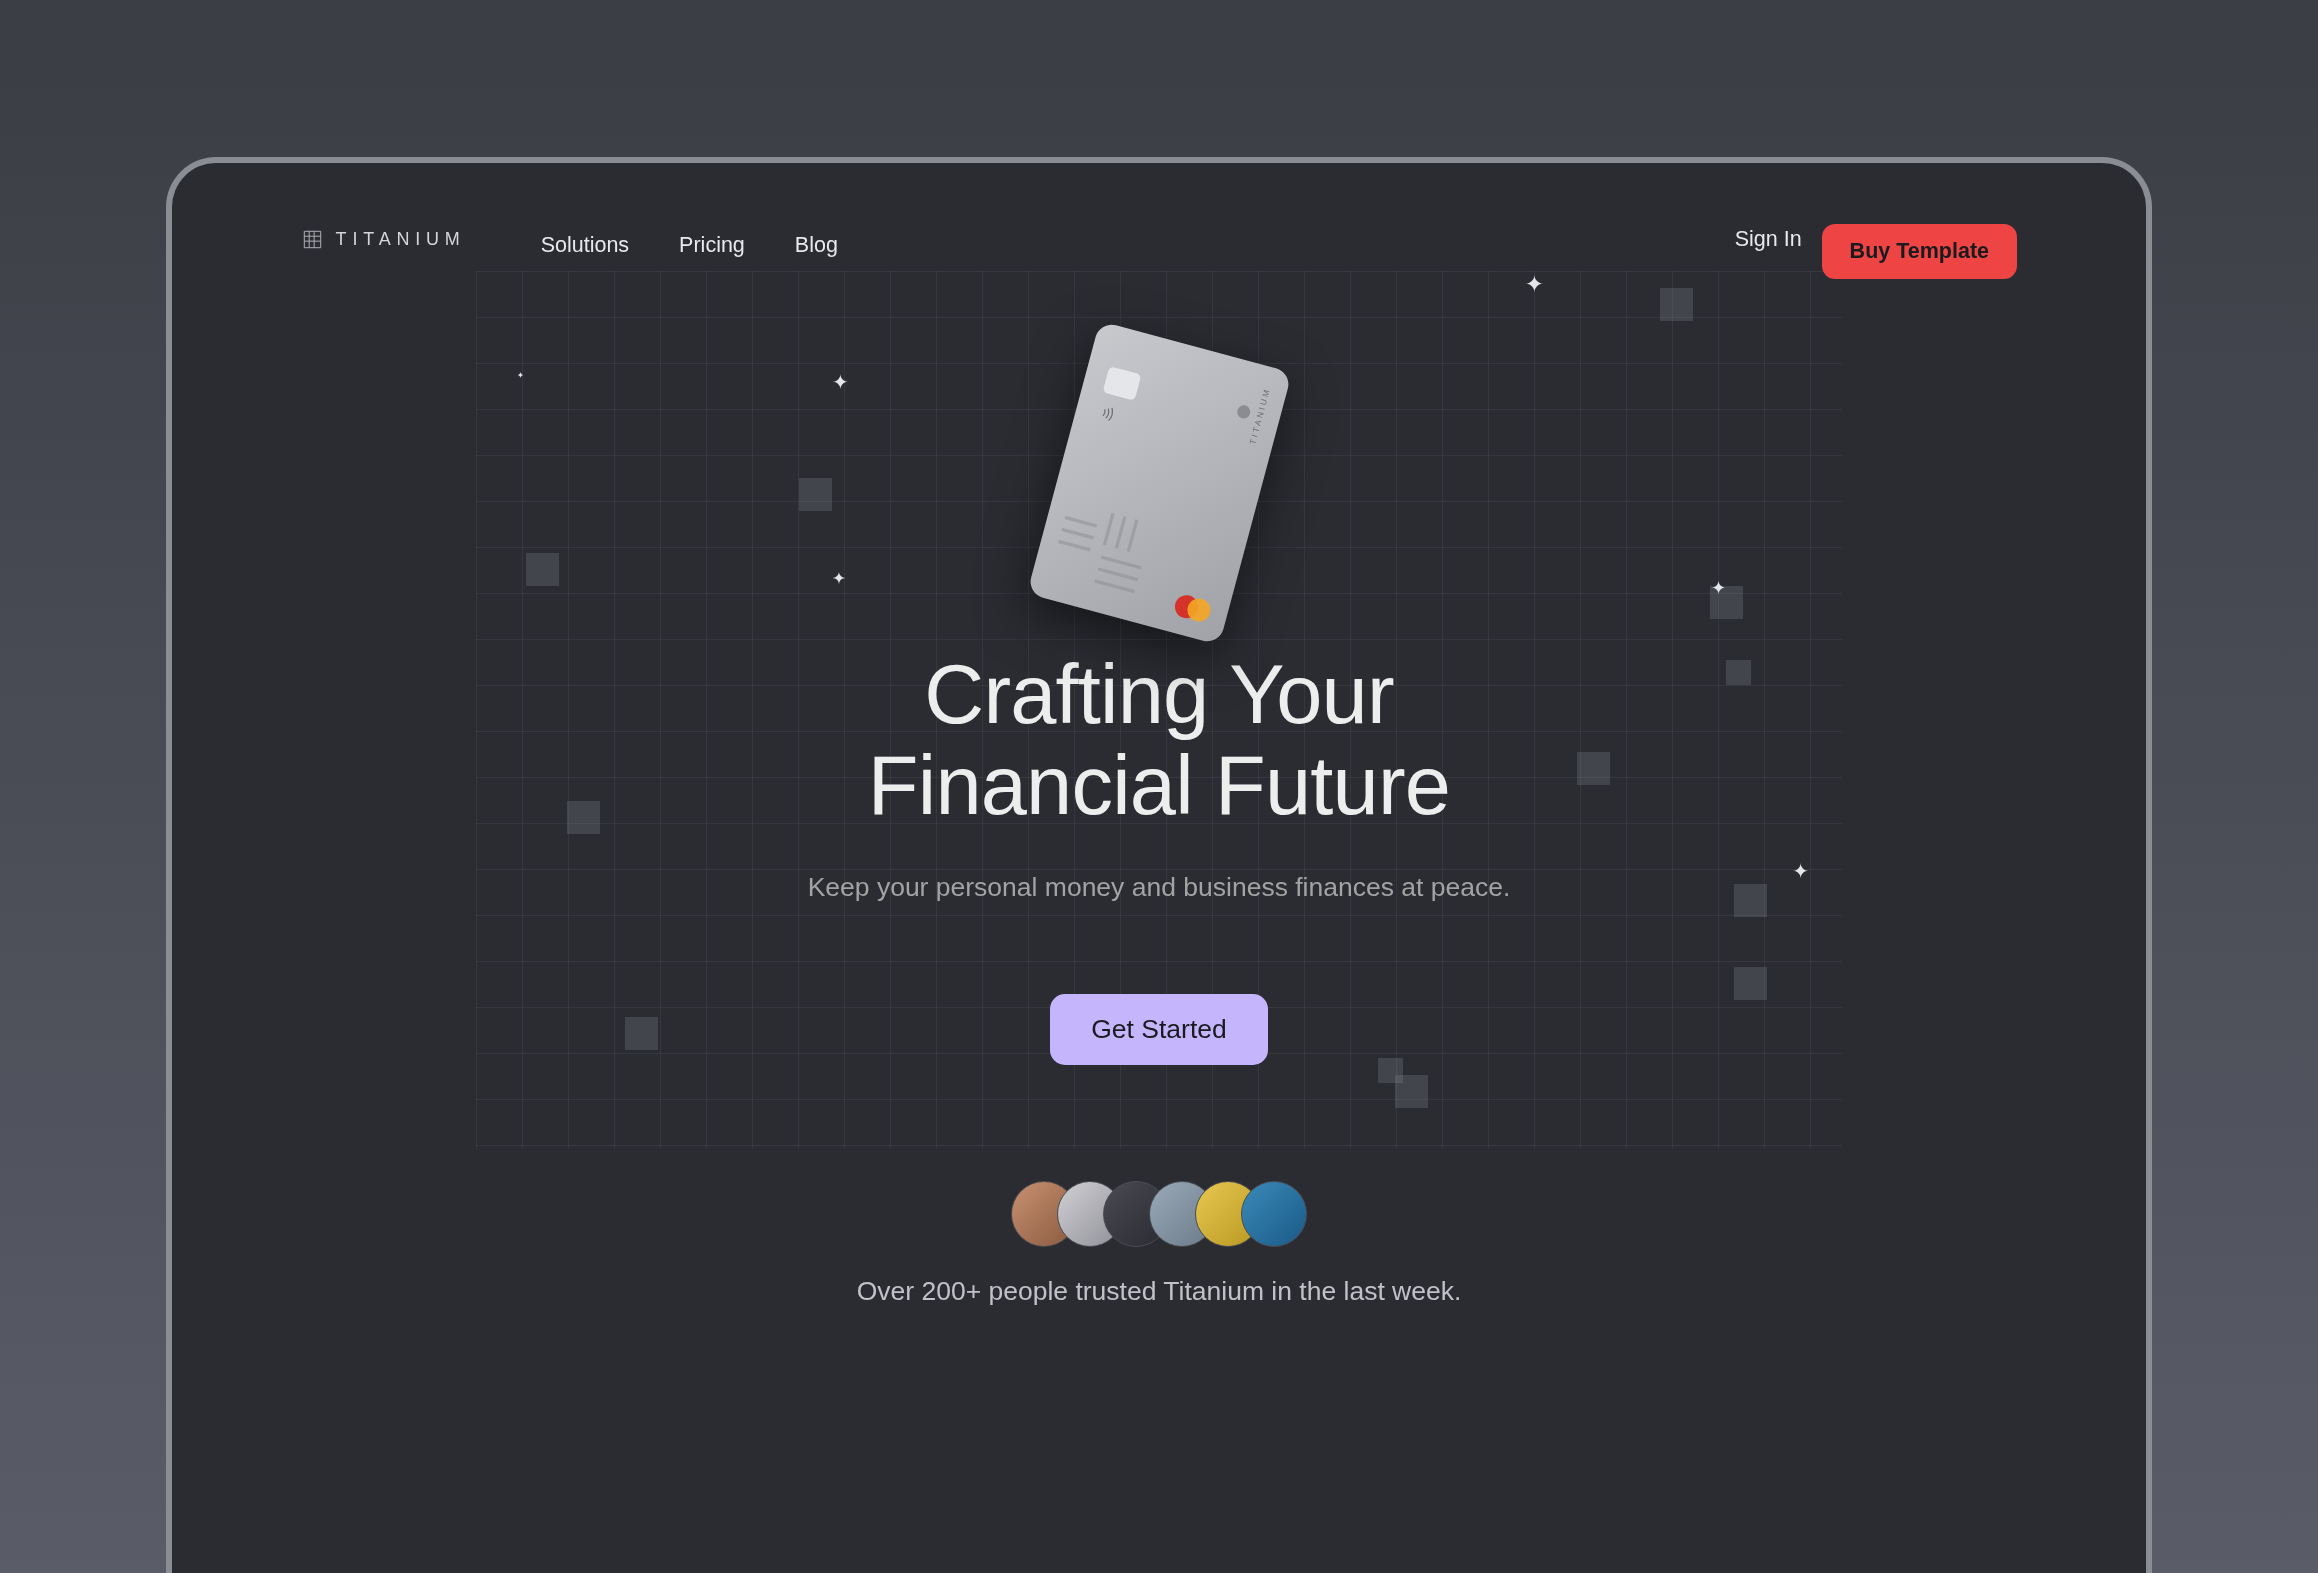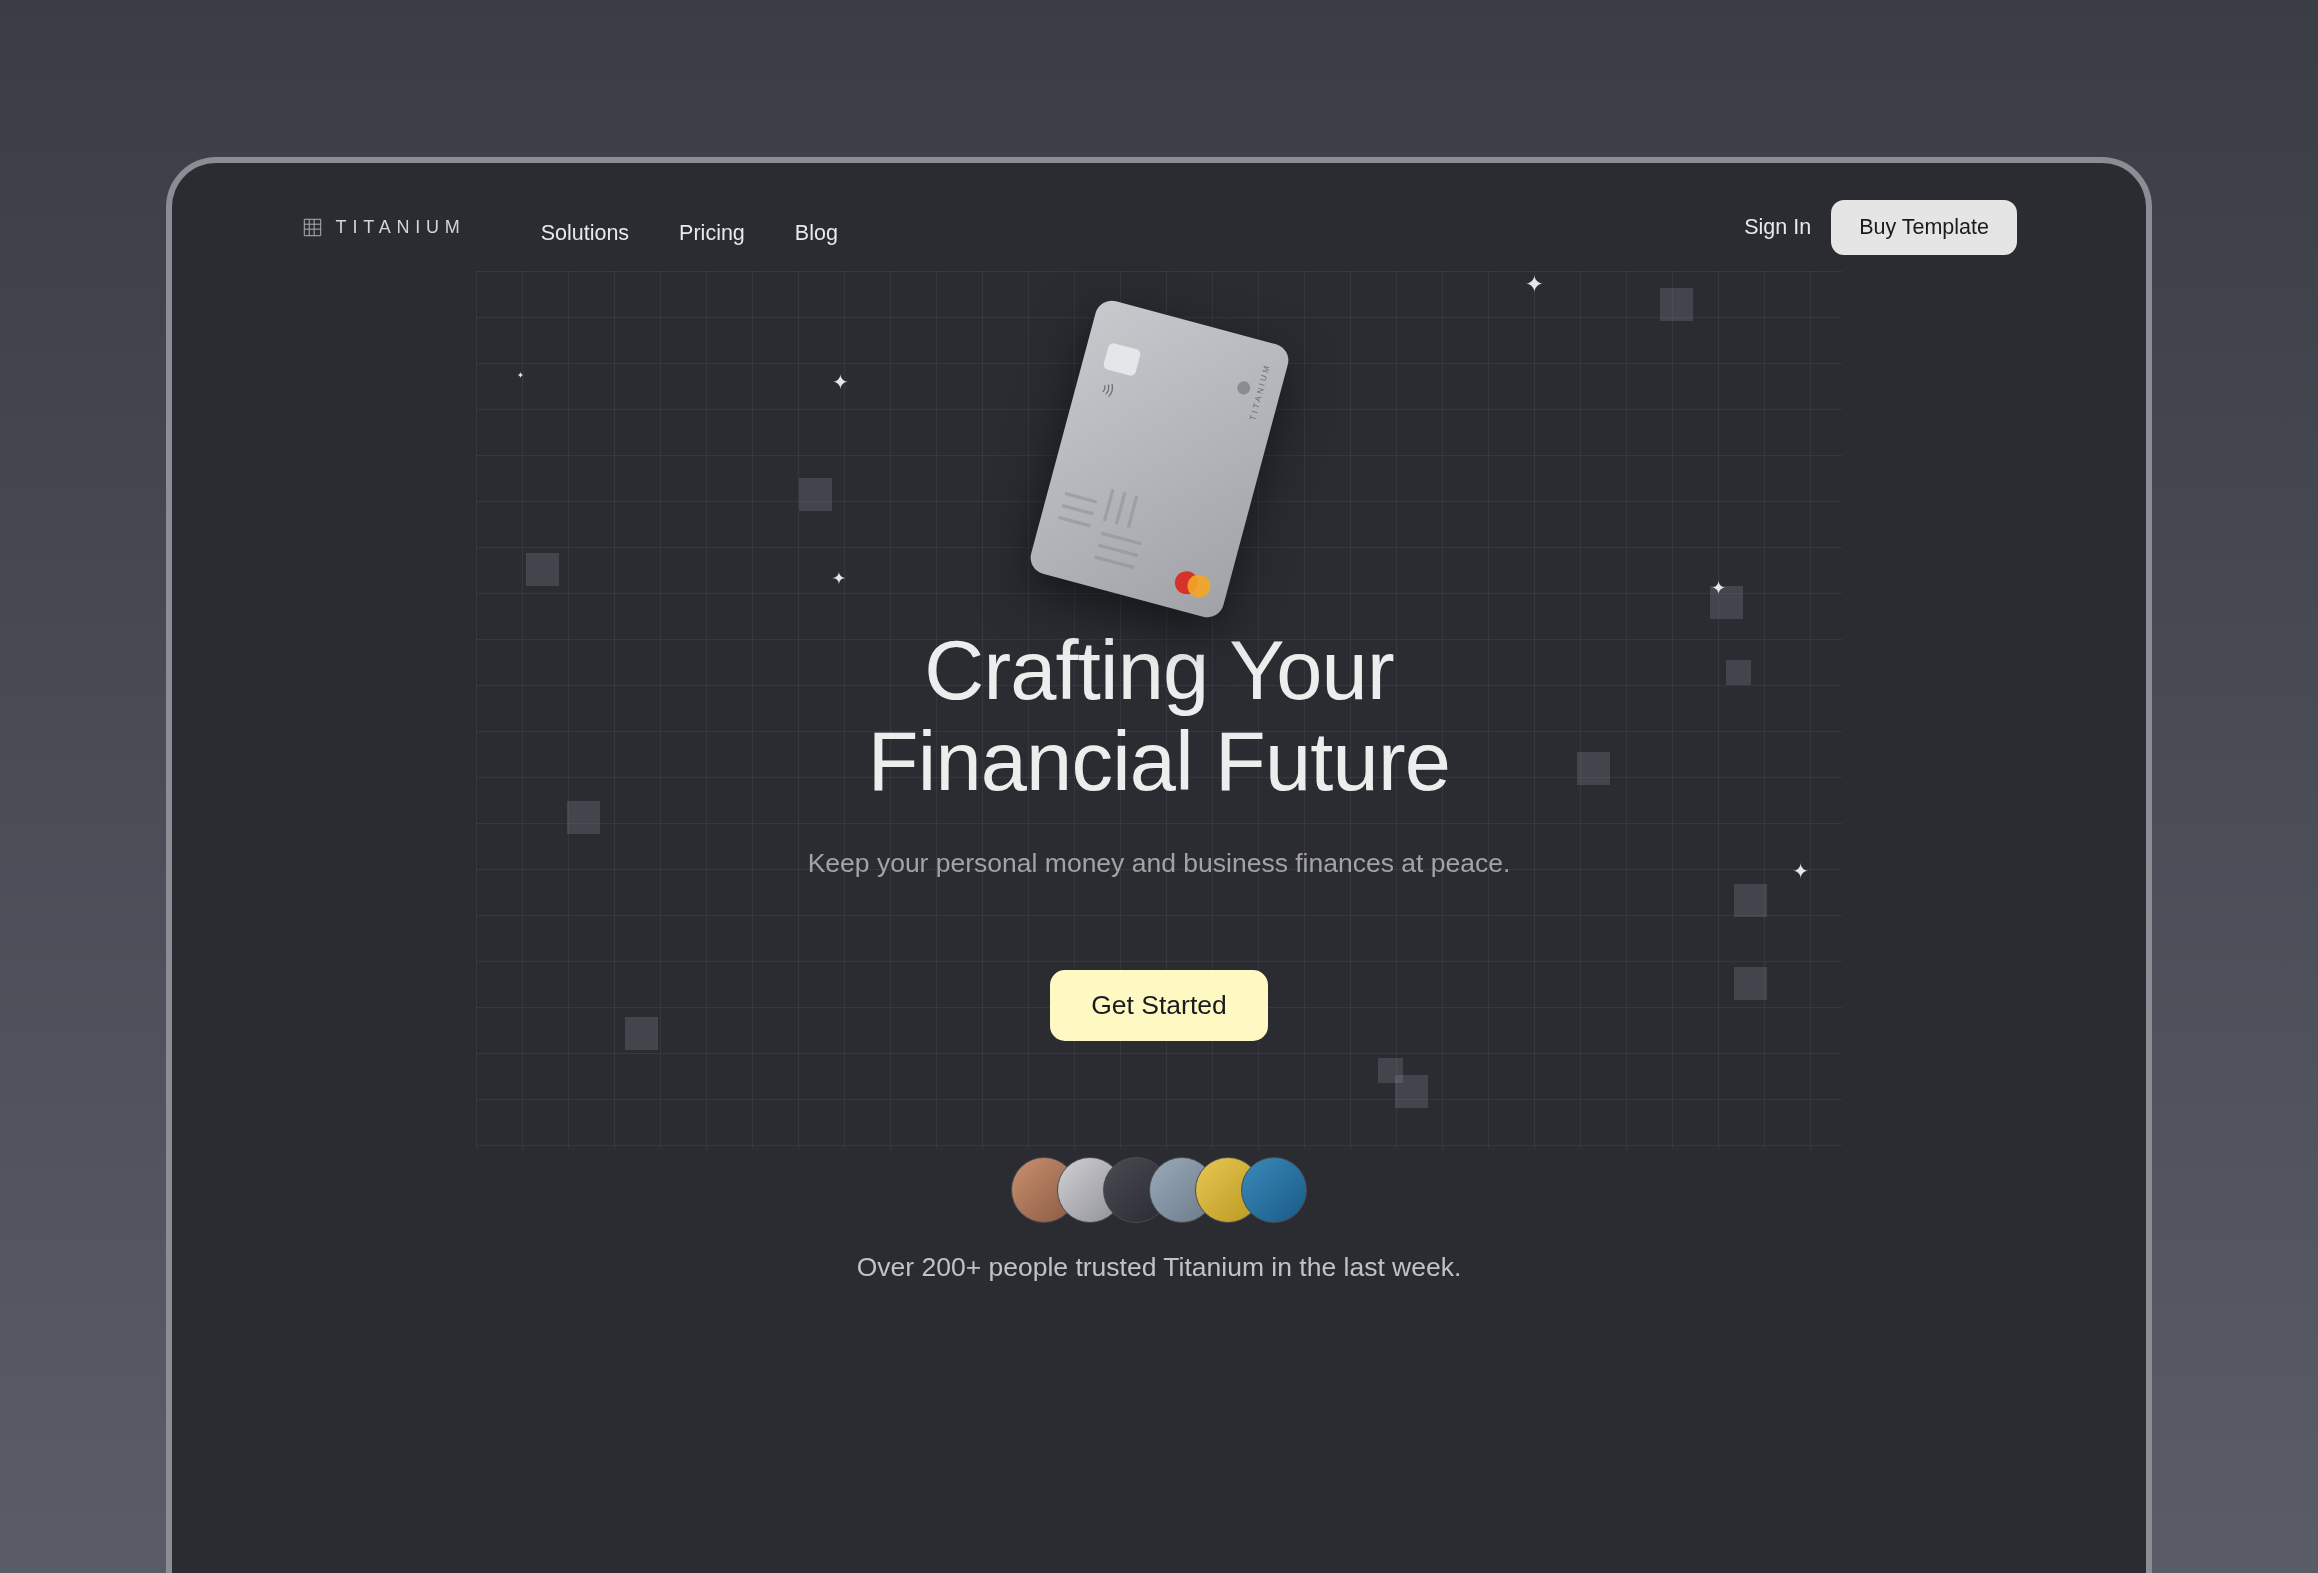--- a/index.html
+++ b/index.html
@@ -100,29 +100,30 @@
       display: flex;
       align-items: center;
       gap: 20px;
     }
     .sign-in {
       color: #e8e9ed;
       font-size: 21.5px;
       cursor: pointer;
     }
     .btn-white {
-      background: #e5e5e5;
+      background: #ef4444;
       color: #1a1b1f;
       border: none;
       border-radius: 13.2px;
       padding: 15px 28px;
       font-size: 21.5px;
-      font-weight: 400;
+      font-weight: 700;
       cursor: pointer;
       font-family: inherit;
+      margin-top: 24px;
     }
     .hero {
       text-align: center;
       position: relative;
       z-index: 3;
       padding-top: 50px;
     }
     .card-graphic {
       width: 199px;
       height: 282px;
@@ -198,21 +199,21 @@
       line-height: 1.1;
       margin-bottom: 41px;
       letter-spacing: -0.8px;
     }
     .subtitle {
       color: #a3a3a3;
       font-size: 26.5px;
       margin-bottom: 91px;
     }
     .cta-btn {
-      background: #fef9c3;
+      background: #c4b5fd;
       color: #1a1b1f;
       border: none;
       border-radius: 15px;
       padding: 20px 41px;
       font-size: 26.5px;
       cursor: pointer;
       font-family: inherit;
       margin-bottom: 116px;
     }
     .avatars {

